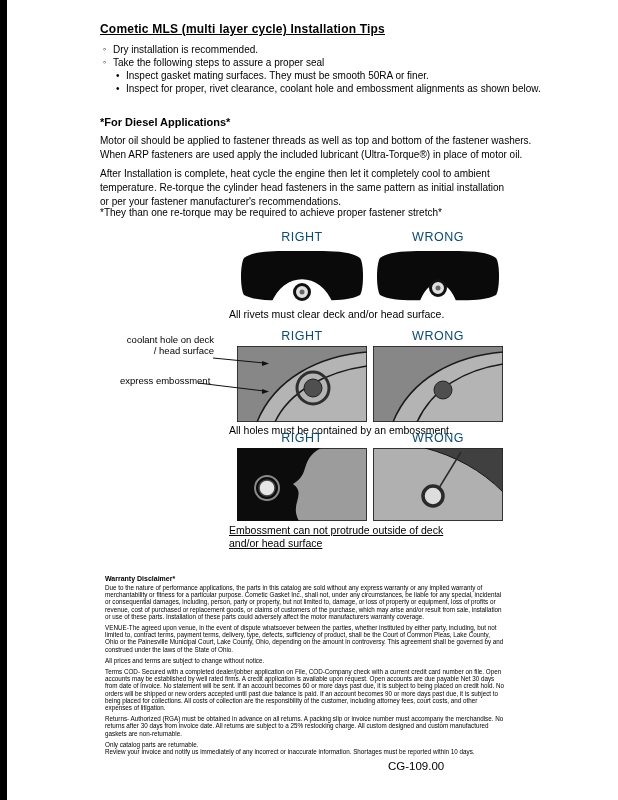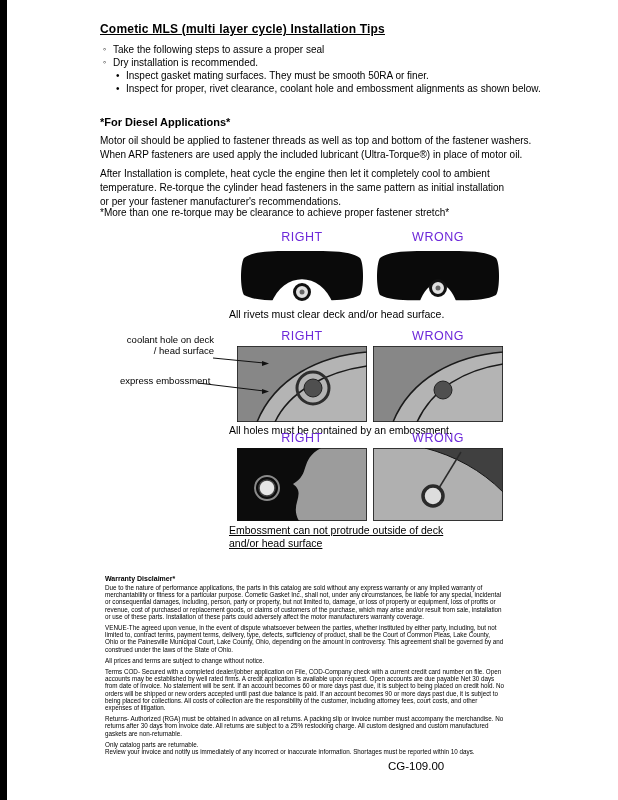--- a/index.html
+++ b/index.html
@@ -25,21 +25,21 @@
   .subtips { margin-left:13px; }
   .subtip { position:relative; padding-left:10px; line-height:13px; }
   .subtip::before { content:"•"; position:absolute; left:0; top:0; font-size:10px; }
 
   .diesel-heading { position:absolute; left:100px; top:116px; font-size:11px; font-weight:bold; }
   .body-para { position:absolute; left:100px; width:442px; font-size:10px; line-height:14px; white-space:pre-line; }
   .p1 { top:134px; }
   .p2 { top:167px; }
   .note { position:absolute; left:100px; top:207px; font-size:10px; }
 
-  .diagram-header { position:absolute; width:130px; text-align:center; font-size:12.5px; color:#6d28d9; letter-spacing:.5px; }
+  .diagram-header { position:absolute; width:130px; text-align:center; font-size:12.5px; color:#0c4a6e; letter-spacing:.5px; }
   .hx-left { left:237px; }
   .hx-right { left:373px; }
   .h-row1 { top:230px; }
   .h-row2 { top:329px; }
   .h-row3 { top:431px; }
 
   .panel { position:absolute; width:130px; }
   .panel svg { display:block; width:100%; height:100%; }
   .r1 { top:247px; height:57px; }
   .r2 { top:346px; height:76px; }
@@ -67,35 +67,35 @@
   .footer-code { position:absolute; left:388px; top:760px; font-size:11.5px; }
 </style>
 </head>
 <body>
 
 <div class="left-strip"></div>
 
 <div class="title">Cometic MLS (multi layer cycle) Installation Tips</div>
 
 <div class="tips">
+  <div class="tip">Dry installation is recommended.</div>
   <div class="tip">Take the following steps to assure a proper seal</div>
-  <div class="tip">Dry installation is recommended.</div>
   <div class="subtips">
     <div class="subtip">Inspect gasket mating surfaces.  They must be smooth 50RA or finer.</div>
     <div class="subtip">Inspect for proper, rivet clearance, coolant hole and embossment alignments as shown below.</div>
   </div>
 </div>
 
 <div class="diesel-heading">*For Diesel Applications*</div>
 <div class="body-para p1">Motor oil should be applied to fastener threads as well as top and bottom of the fastener washers.
 When ARP fasteners are used apply the included lubricant (Ultra-Torque®) in place of motor oil.</div>
 <div class="body-para p2">After Installation is complete, heat cycle the engine then let it completely cool to ambient
 temperature. Re-torque the cylinder head fasteners in the same pattern as initial installation
 or per your fastener manufacturer's recommendations.</div>
-<div class="note">*More than one re-torque may be clearance to achieve proper fastener stretch*</div>
+<div class="note">*They than one re-torque may be required to achieve proper fastener stretch*</div>
 
 <div class="diagram-header hx-left h-row1">RIGHT</div>
 <div class="diagram-header hx-right h-row1">WRONG</div>
 
 <div class="panel r1 px-left">
   <svg viewBox="0 0 130 57" aria-hidden="true">
     <path d="M7,11 C18,3 40,4 65,4 C90,4 112,3 123,11 C127,16 127,42 123,48 C110,55 90,53 65,53 C40,53 20,55 7,48 C3,42 3,17 7,11 Z" fill="#0a0a0a"></path>
     <path d="M34,57 C46,24 84,24 96,57 L34,57 Z" fill="#ffffff"></path>
     <circle cx="65" cy="45" r="7.5" fill="#e0e0e0" stroke="#111" stroke-width="3"></circle>
     <circle cx="65" cy="45" r="2.5" fill="#666"></circle>

